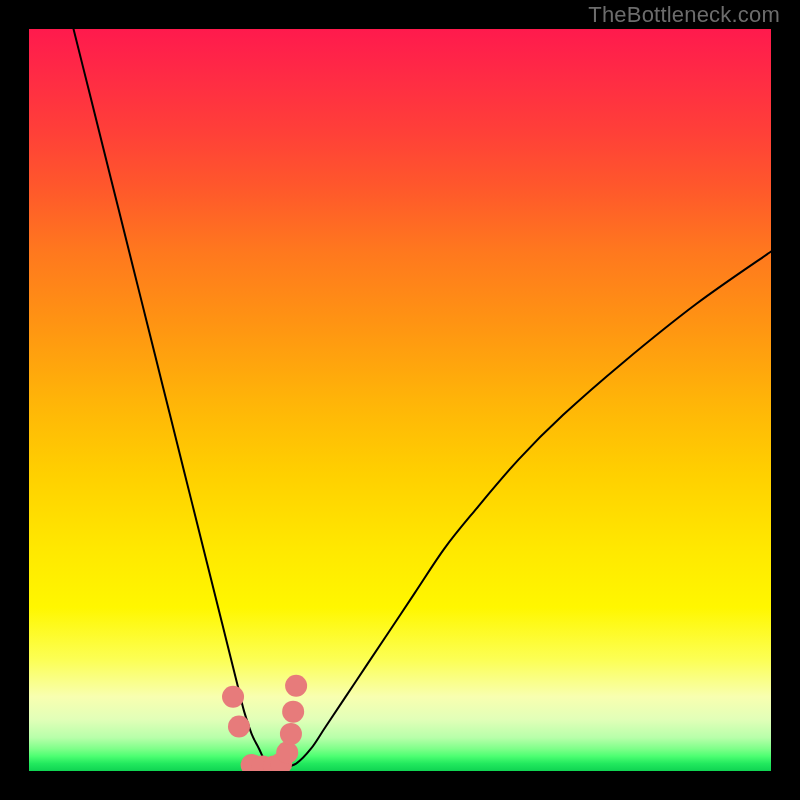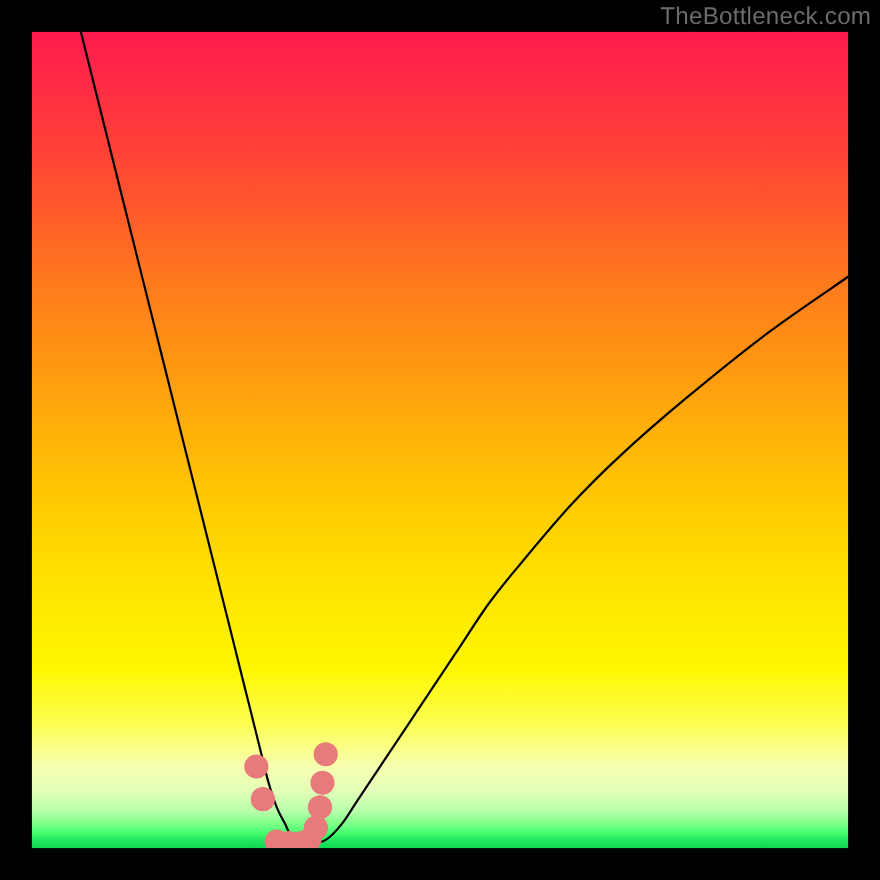--- a/index.html
+++ b/index.html
@@ -42,21 +42,21 @@
       #b8ffaa 95.5%,
       #7fff8a 97%,
       #4dff72 98%,
       #22e95e 99%,
       #0fd452 100%
     );
   }
   .watermark {
     position: absolute;
     top: 2px;
-    right: 8px;
+    right: 20px;
     color: #6c6c6c;
     font-size: 22px;
     font-weight: 500;
     letter-spacing: 0.2px;
     user-select: none;
   }
   svg.curve {
     position: absolute;
     top: 0;
     left: 0;

